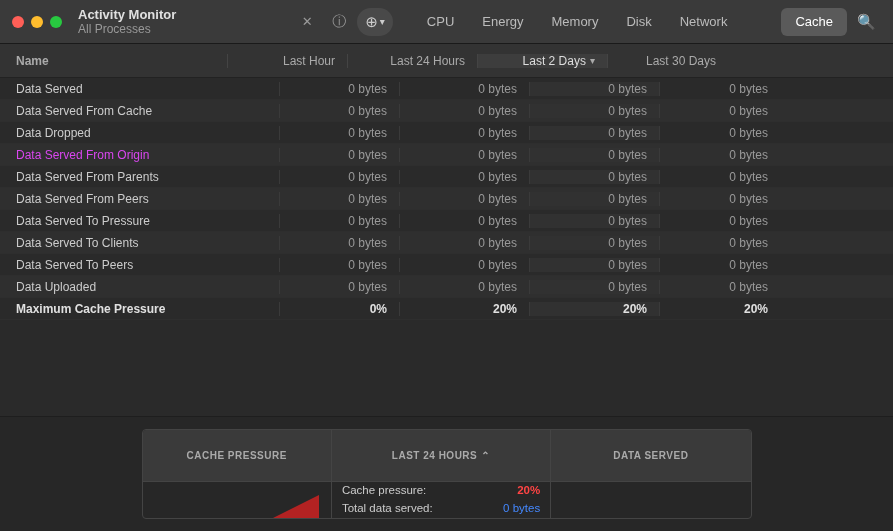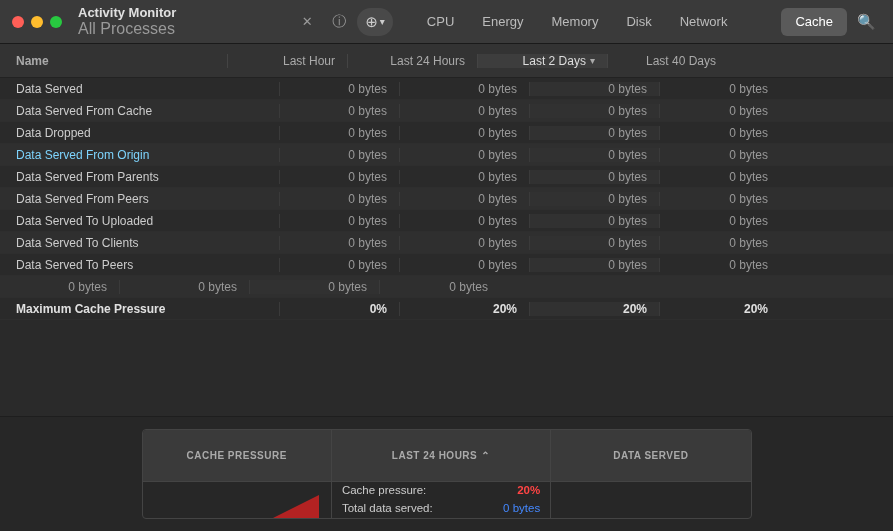--- a/index.html
+++ b/index.html
@@ -39,21 +39,21 @@
       display: flex;
       flex-direction: column;
       margin-right: auto;
     }
     .app-title {
       font-size: 13px;
       font-weight: 600;
       color: #e0e0e0;
     }
     .app-subtitle {
-      font-size: 16px;
+      font-size: 12px;
       color: #999;
     }
 
     .titlebar-controls {
       display: flex;
       align-items: center;
       gap: 4px;
       margin-right: 20px;
     }
     .tb-btn {
@@ -369,21 +369,21 @@
 </div>
 
 <div class="col-header">
   <div class="col-name">Name</div>
   <div class="col-last-hour">Last Hour</div>
   <div class="col-last-24">Last 24 Hours</div>
   <div class="col-last-7">
     <span>Last 2 Days</span>
     <span class="sort-arrow">▾</span>
   </div>
-  <div class="col-last-30">Last 40 Days</div>
+  <div class="col-last-30">Last 30 Days</div>
 </div>
 
 <div class="table-body">
 
 <div class="table-row">
       <div class="cell-name" style="color:#ccc">Data Served</div>
       <div class="cell-val" style="color:#999">0 bytes</div>
       <div class="cell-val-24" style="color:#999">0 bytes</div>
       <div class="cell-val-7" style="color:#999">0 bytes</div>
       <div class="cell-val-30" style="color:#999">0 bytes</div>
@@ -396,62 +396,63 @@
       <div class="cell-val-30" style="color:#999">0 bytes</div>
     </div>
     <div class="table-row">
       <div class="cell-name" style="color:#ccc">Data Dropped</div>
       <div class="cell-val" style="color:#999">0 bytes</div>
       <div class="cell-val-24" style="color:#999">0 bytes</div>
       <div class="cell-val-7" style="color:#999">0 bytes</div>
       <div class="cell-val-30" style="color:#999">0 bytes</div>
     </div>
     <div class="table-row">
-      <div class="cell-name" style="color:#7dd3fc">Data Served From Origin</div>
+      <div class="cell-name" style="color:#d946ef">Data Served From Origin</div>
       <div class="cell-val" style="color:#999">0 bytes</div>
       <div class="cell-val-24" style="color:#999">0 bytes</div>
       <div class="cell-val-7" style="color:#999">0 bytes</div>
       <div class="cell-val-30" style="color:#999">0 bytes</div>
     </div>
     <div class="table-row">
       <div class="cell-name" style="color:#ccc">Data Served From Parents</div>
       <div class="cell-val" style="color:#999">0 bytes</div>
       <div class="cell-val-24" style="color:#999">0 bytes</div>
       <div class="cell-val-7" style="color:#999">0 bytes</div>
       <div class="cell-val-30" style="color:#999">0 bytes</div>
     </div>
     <div class="table-row">
       <div class="cell-name" style="color:#ccc">Data Served From Peers</div>
       <div class="cell-val" style="color:#999">0 bytes</div>
       <div class="cell-val-24" style="color:#999">0 bytes</div>
       <div class="cell-val-7" style="color:#999">0 bytes</div>
       <div class="cell-val-30" style="color:#999">0 bytes</div>
     </div>
     <div class="table-row">
-      <div class="cell-name" style="color:#ccc">Data Served To Uploaded</div>
+      <div class="cell-name" style="color:#ccc">Data Served To Pressure</div>
       <div class="cell-val" style="color:#999">0 bytes</div>
       <div class="cell-val-24" style="color:#999">0 bytes</div>
       <div class="cell-val-7" style="color:#999">0 bytes</div>
       <div class="cell-val-30" style="color:#999">0 bytes</div>
     </div>
     <div class="table-row">
       <div class="cell-name" style="color:#ccc">Data Served To Clients</div>
       <div class="cell-val" style="color:#999">0 bytes</div>
       <div class="cell-val-24" style="color:#999">0 bytes</div>
       <div class="cell-val-7" style="color:#999">0 bytes</div>
       <div class="cell-val-30" style="color:#999">0 bytes</div>
     </div>
     <div class="table-row">
       <div class="cell-name" style="color:#ccc">Data Served To Peers</div>
       <div class="cell-val" style="color:#999">0 bytes</div>
       <div class="cell-val-24" style="color:#999">0 bytes</div>
       <div class="cell-val-7" style="color:#999">0 bytes</div>
       <div class="cell-val-30" style="color:#999">0 bytes</div>
     </div>
     <div class="table-row">
+      <div class="cell-name" style="color:#ccc">Data Uploaded</div>
       <div class="cell-val" style="color:#999">0 bytes</div>
       <div class="cell-val-24" style="color:#999">0 bytes</div>
       <div class="cell-val-7" style="color:#999">0 bytes</div>
       <div class="cell-val-30" style="color:#999">0 bytes</div>
     </div>
     <div class="table-row bold-row">
       <div class="cell-name" style="color:#e0e0e0">Maximum Cache Pressure</div>
       <div class="cell-val" style="color:#e0e0e0">0%</div>
       <div class="cell-val-24" style="color:#e0e0e0">20%</div>
       <div class="cell-val-7" style="color:#e0e0e0">20%</div>

